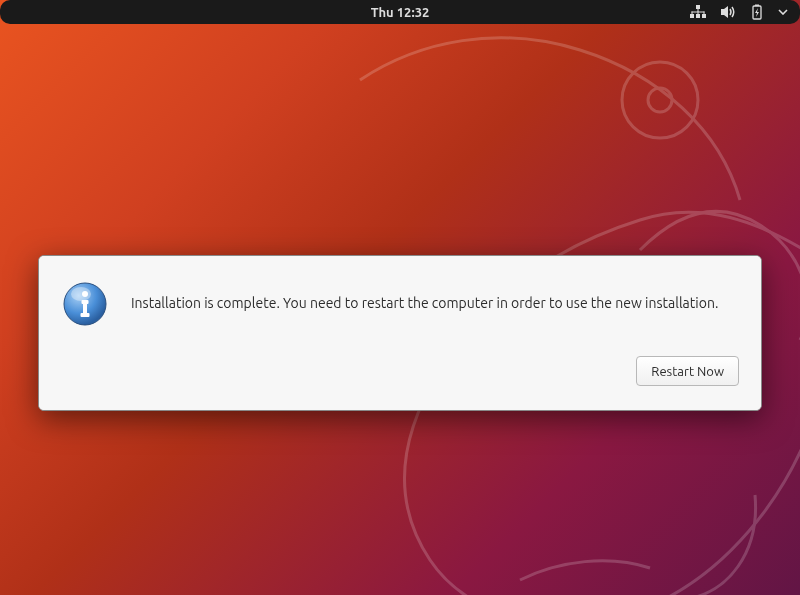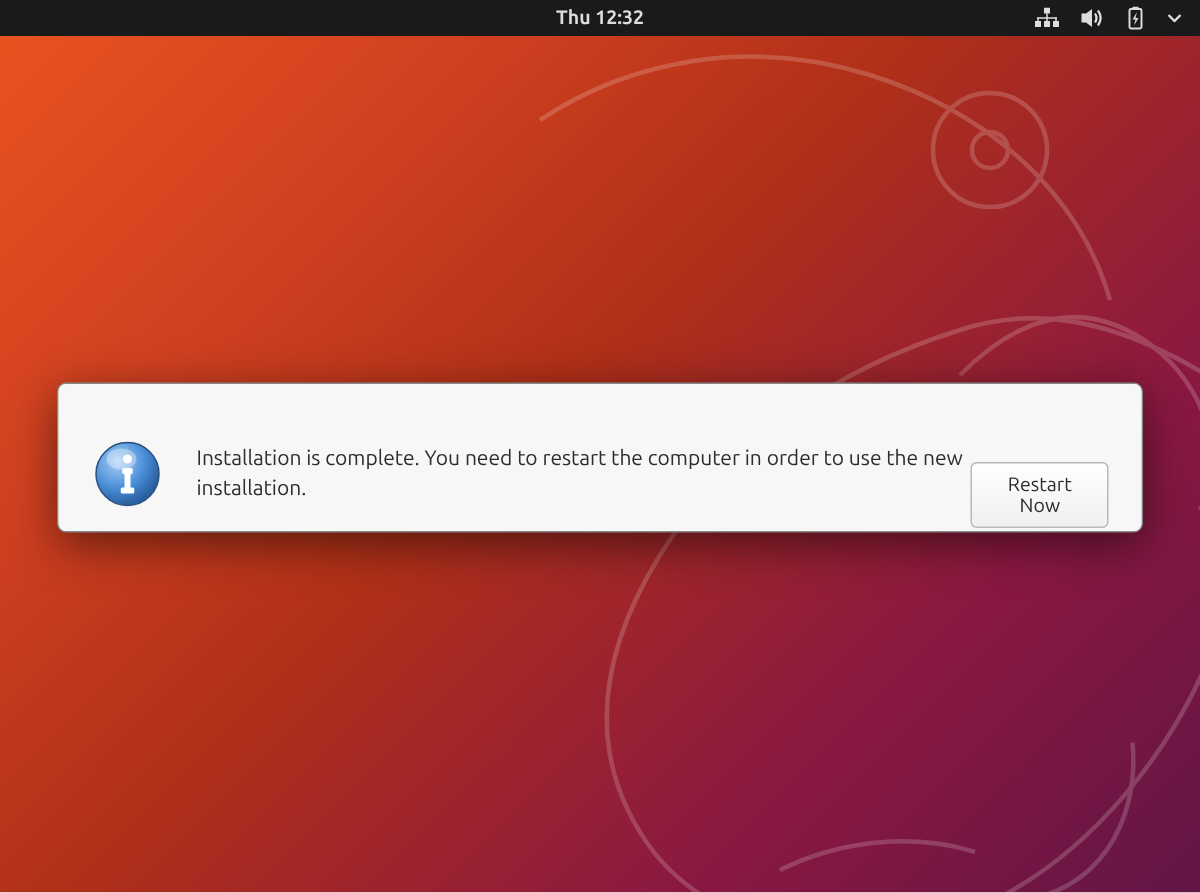--- a/index.html
+++ b/index.html
@@ -35,20 +35,21 @@
       right: 0;
       height: 24px;
       background: #1a1a1a;
       display: flex;
       align-items: center;
       justify-content: center;
       color: #ddd;
       font-size: 13px;
       font-weight: bold;
       z-index: 10;
+      border-radius: 10px;
     }
     .top-bar-clock {
       position: absolute;
       left: 50%;
       transform: translateX(-50%);
     }
     .top-bar-right {
       position: absolute;
       right: 12px;
       display: flex;
@@ -93,22 +94,23 @@
       display: flex;
       align-items: center;
       justify-content: center;
       cursor: pointer;
       box-shadow: inset 0 1px 0 rgba(255,255,255,0.3), 0 1px 1px rgba(0,0,0,0.3);
     }
     .close-btn svg {
       display: block;
     }
     .dialog-body {
-      padding: 24px 22px 2px 22px;
-      display: flex;
+      padding: 24px 22px 24px 22px;
+      display: flex;
+      flex-direction: column;
       background: #f7f7f7;
     }
     .dialog-content-row {
       display: flex;
       align-items: center;
       gap: 22px;
     }
     .info-icon-wrap {
       width: 48px;
       height: 48px;

